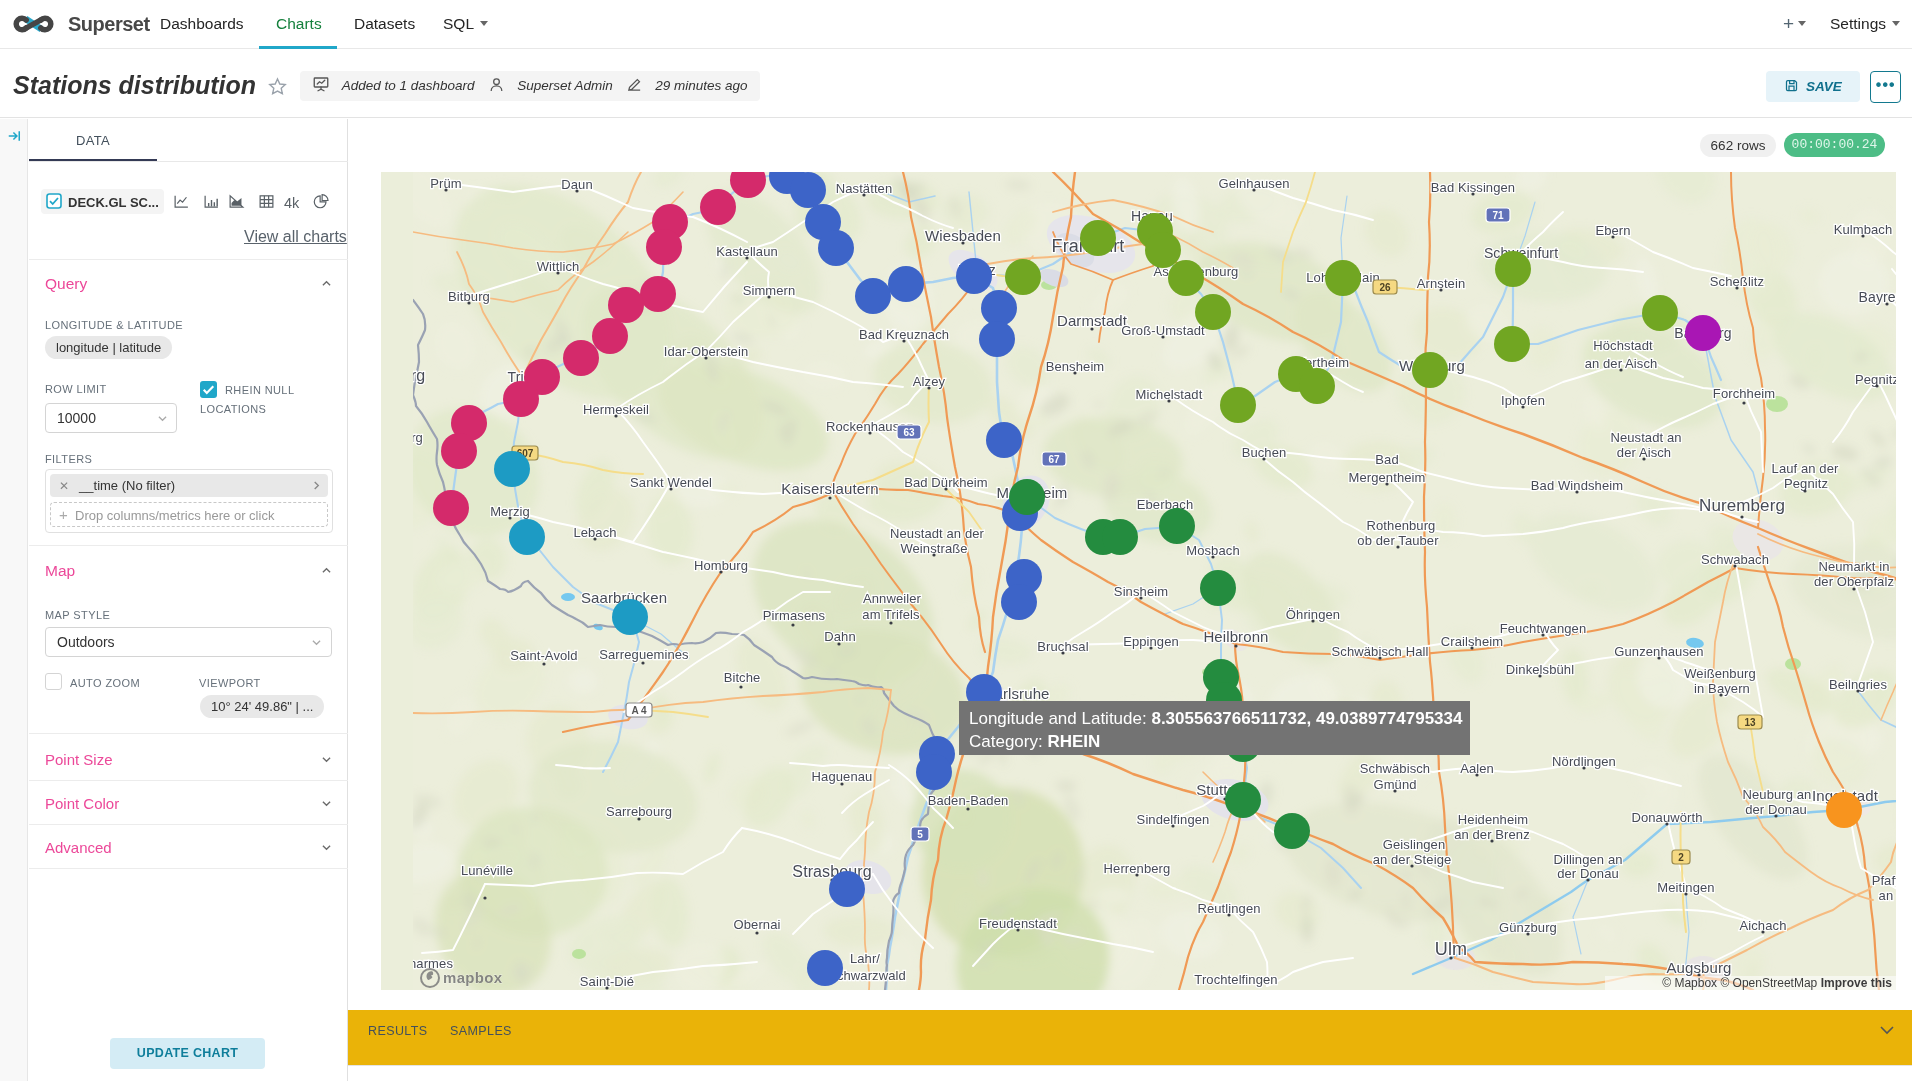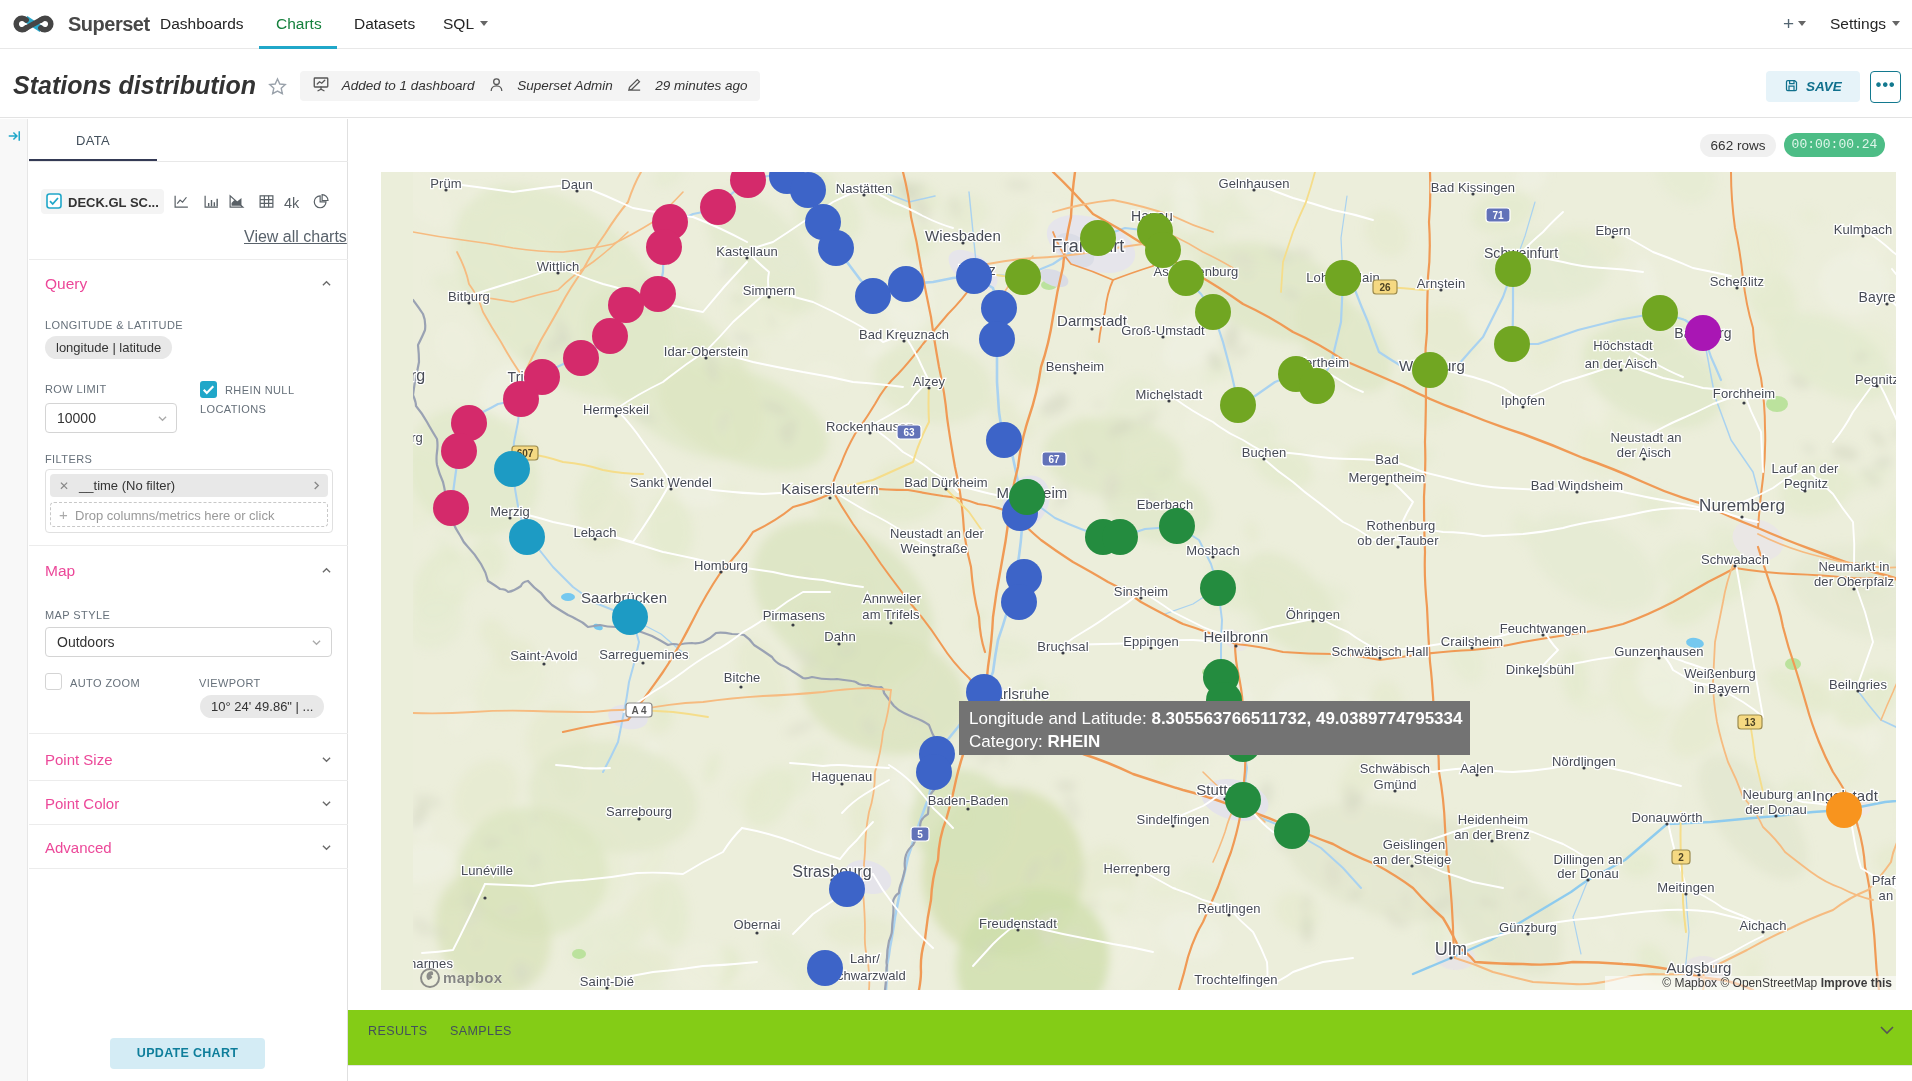--- a/index.html
+++ b/index.html
@@ -55,21 +55,21 @@
 
 #rows-pill { position:absolute; left:1700px; top:134px; width:76px; height:23px; background:#f0f0f0;
   border-radius:12px; font-size:13.5px; color:#333; text-align:center; line-height:23px; }
 #timer-pill { position:absolute; left:1784px; top:133px; width:101px; height:24px; background:#4dbd86;
   border-radius:12px; font-family:"Liberation Mono", monospace; font-size:13px; color:#dff6ea;
   text-align:center; line-height:24px; }
 #map { position:absolute; left:381px; top:172px; width:1515px; height:818px; overflow:hidden;
   background:#ebeeda;padding-left:32px; }
 #tooltip { position:absolute; left:959px; top:701px; width:511px; height:54px; background:#737373;
   color:#fff; font-size:17px; padding:6px 0 0 10px; line-height:23px; }
-#southtabs { position:absolute; left:348px; top:1010px; width:1564px; height:56px; background:#84cc16; }
+#southtabs { position:absolute; left:348px; top:1010px; width:1564px; height:56px; background:#eab308; }
 .stab { position:absolute; top:14px; font-size:12.5px; color:#43505c; letter-spacing:0.4px; }
 #south-line { position:absolute; left:348px; top:1065px; width:1564px; height:1px; background:#e4e4e4; }
 </style>
 </head>
 <body>
 
 <div id="nav">
   <svg class="abs" style="left:13px;top:13px" width="41" height="22" viewBox="0 0 41 22">
     <path d="M12.5 5.8 L28.5 16.2" stroke="#2aa8ca" stroke-width="6.5" stroke-linecap="butt" fill="none"></path>
     <path d="M13.2 7 A5.8 5.8 0 1 0 13.2 15" stroke="#454545" stroke-width="5.5" stroke-linecap="round" fill="none"></path>

